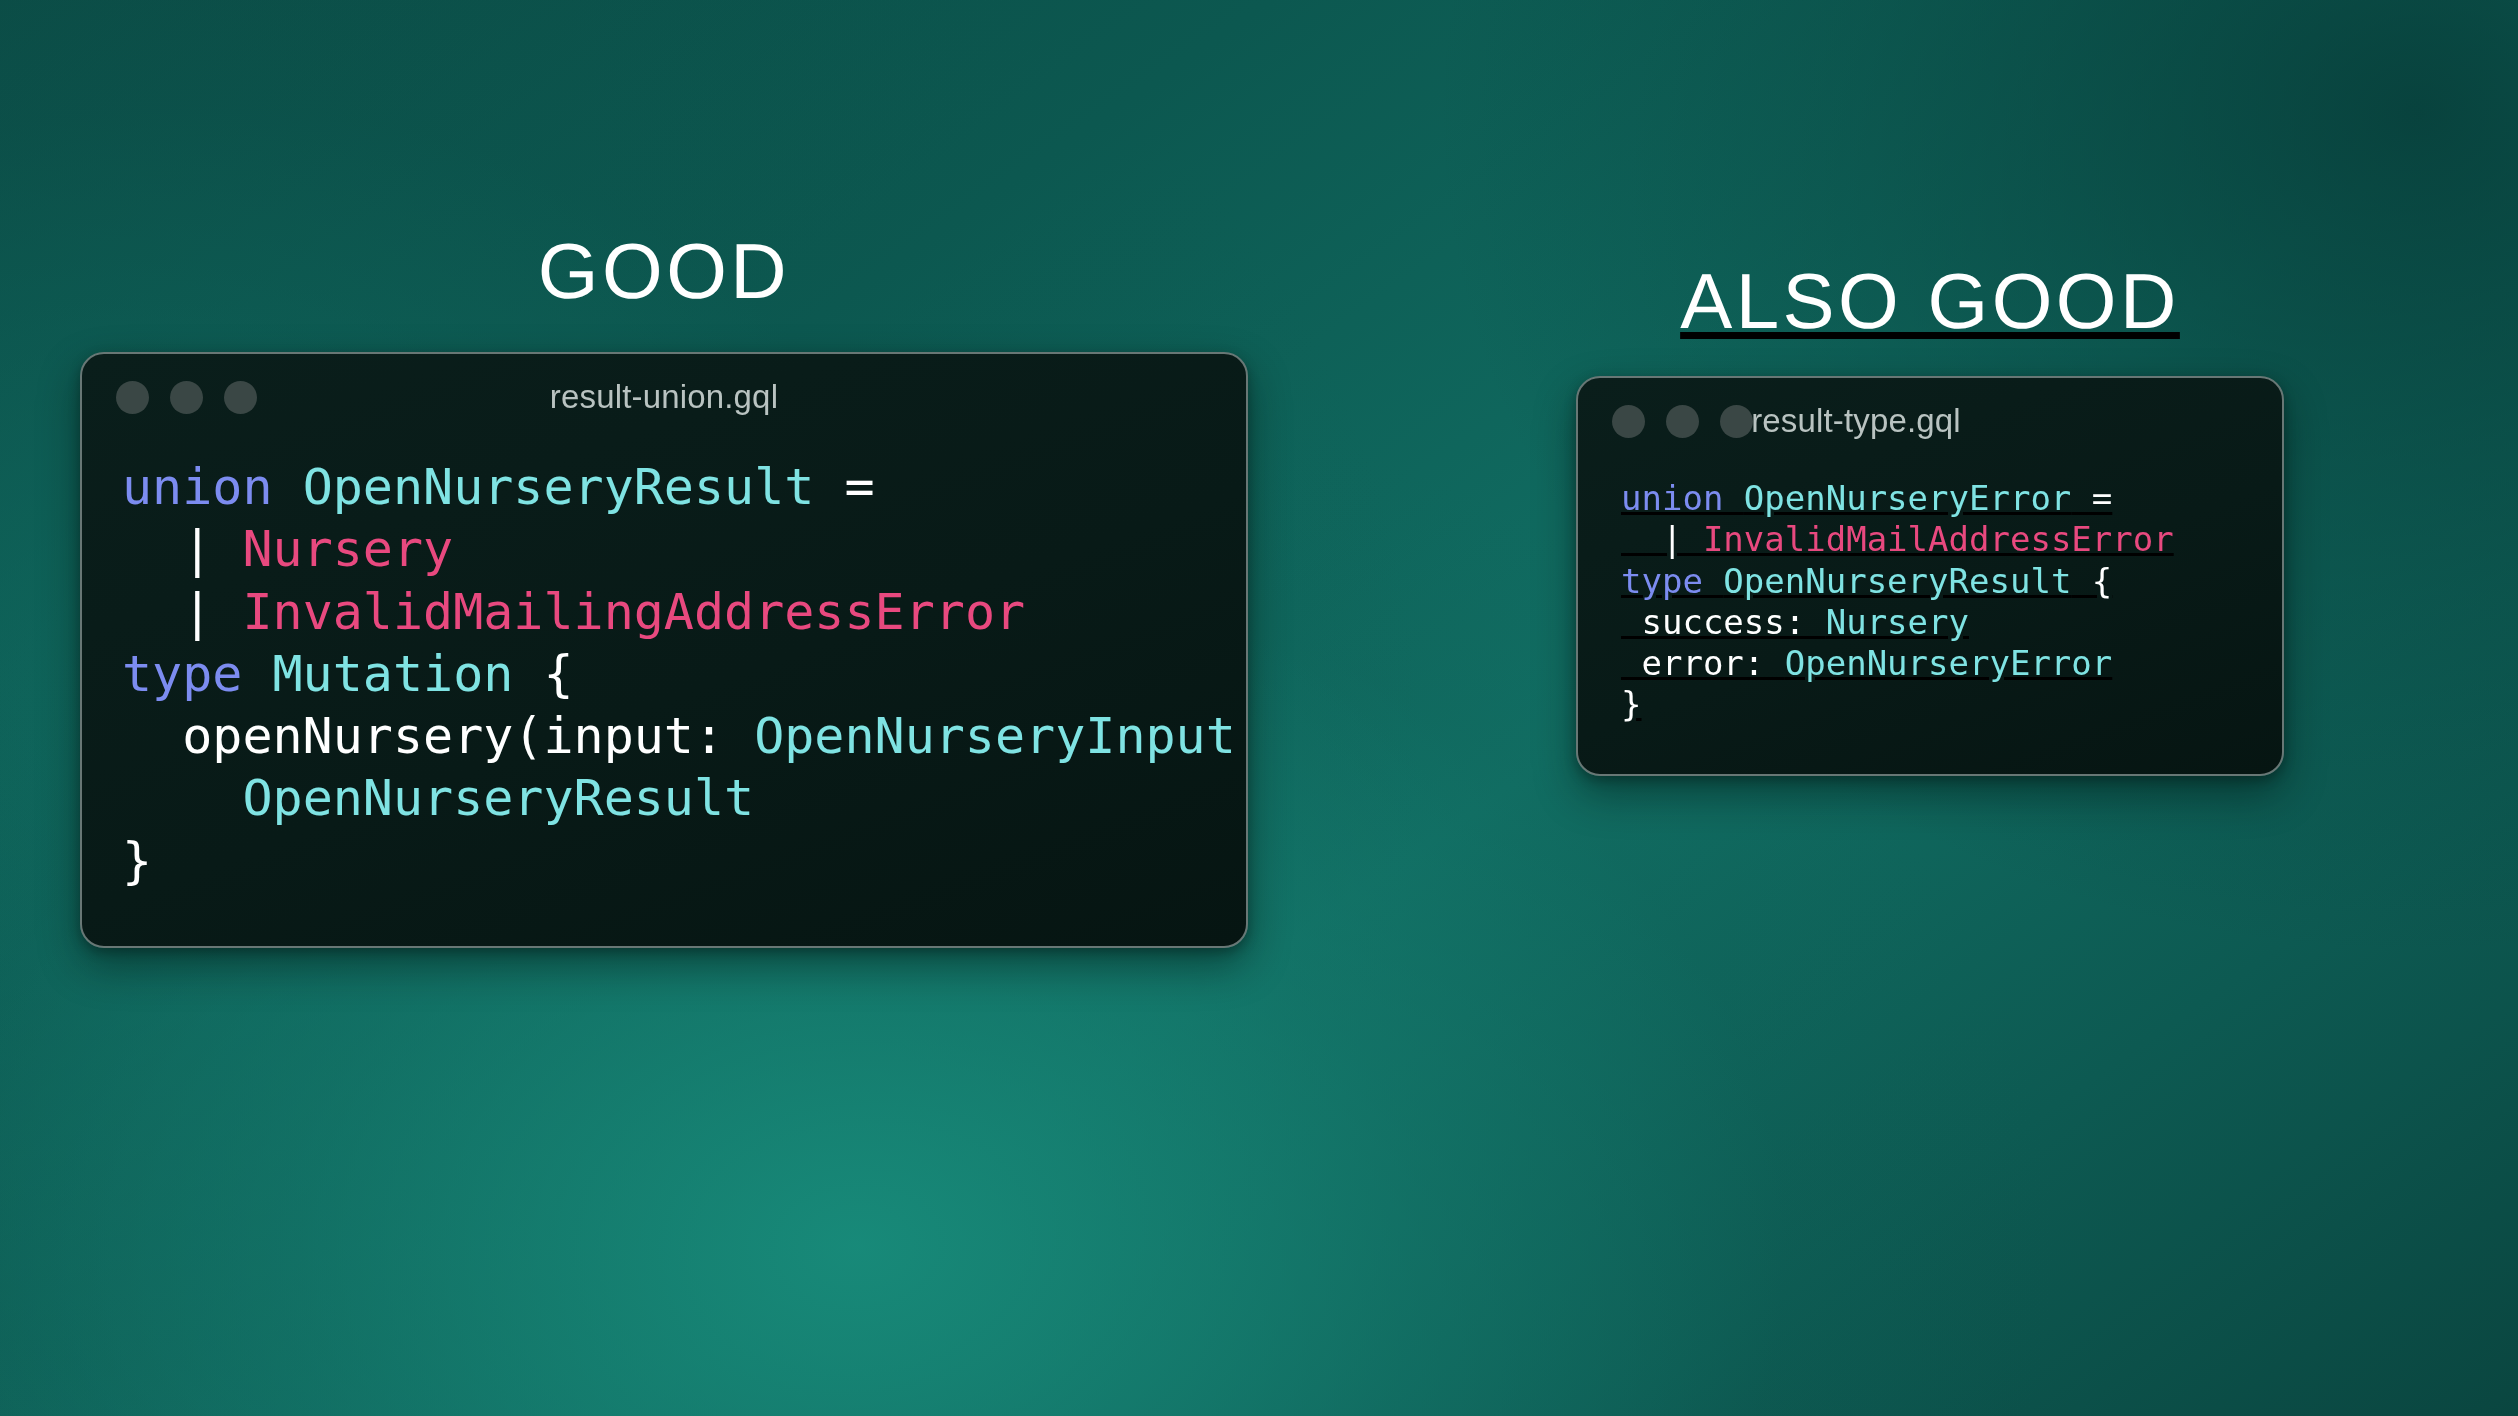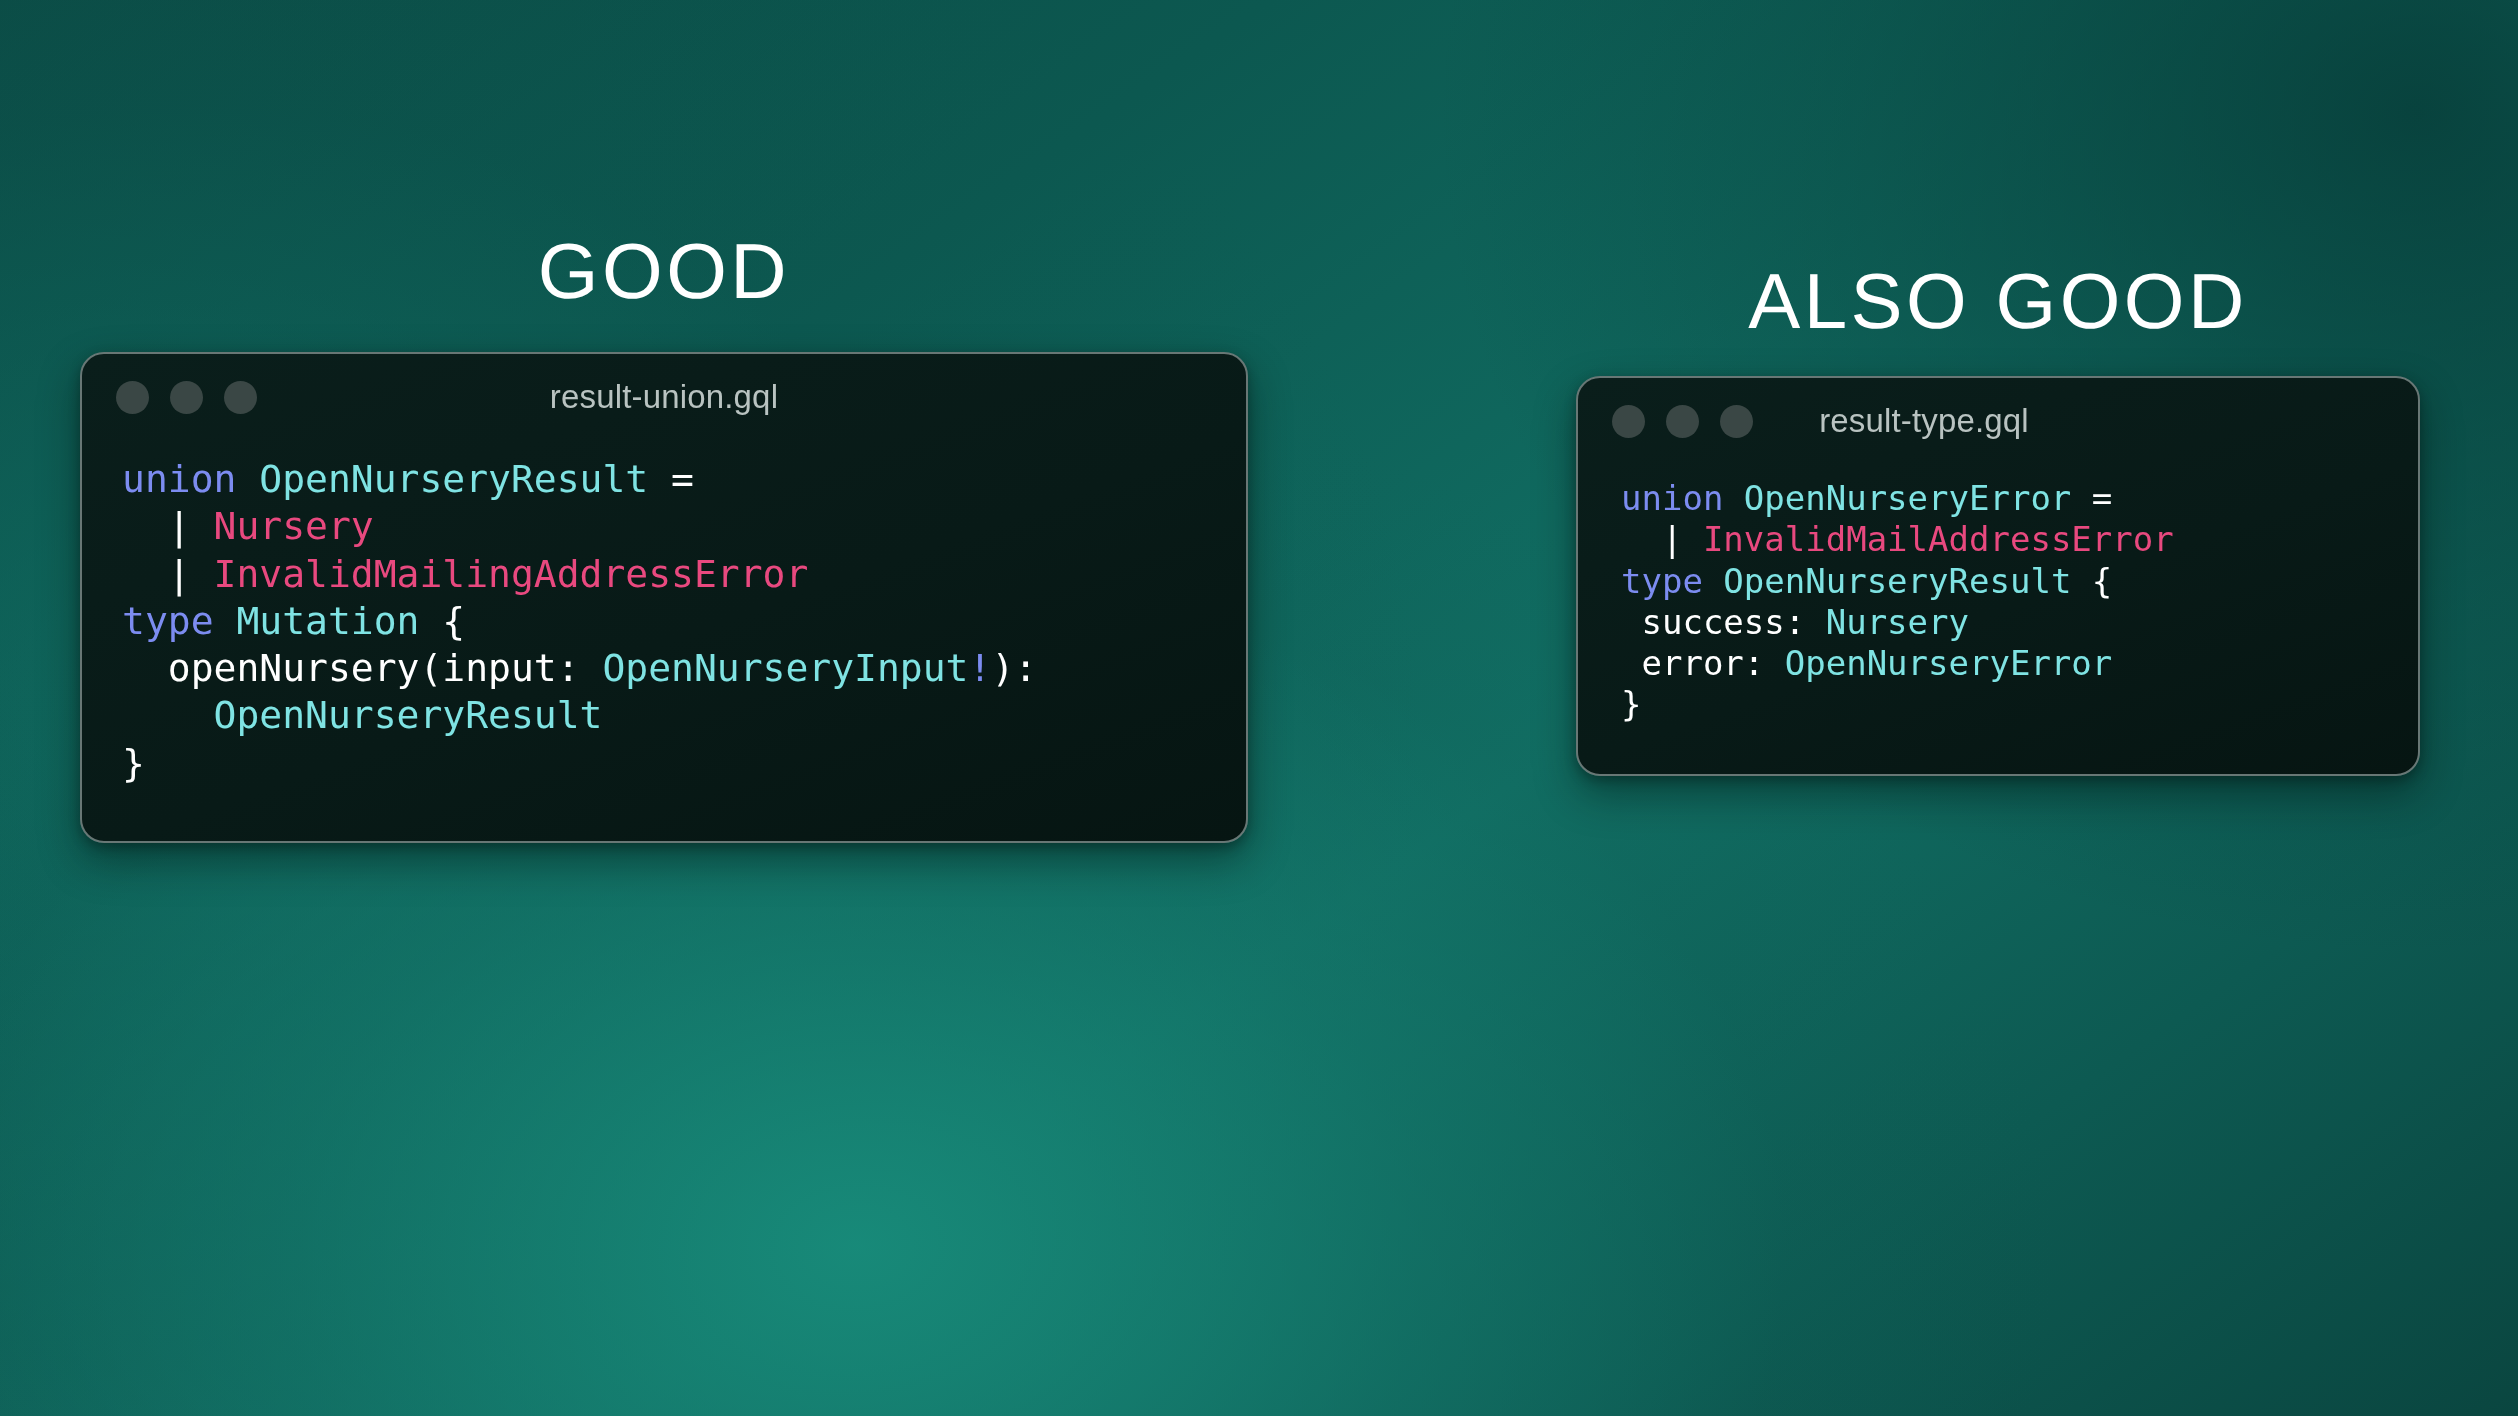--- a/index.html
+++ b/index.html
@@ -46,21 +46,21 @@
     position: absolute;
     inset: 0;
   }
 
   
   .panel {
     position: absolute;
   }
 
   #panel-good    { left: 80px;  top: 232px; width: 1168px; }
-  #panel-also-good { left: 1576px; top: 262px; width: 844px; }
+  #panel-also-good { left: 1576px; top: 262px; width: 708px; text-decoration: underline; }
 
   .panel-heading {
     color: #ffffff;
     font-weight: 300;
     text-align: center;
     line-height: 1;
     white-space: nowrap;
     letter-spacing: 0.045em;
     text-rendering: geometricPrecision;
     margin: 0;
@@ -130,21 +130,21 @@
   }
 
   
   .code-body {
     font-family: "DejaVu Sans Mono", monospace;
     white-space: pre;
     color: #ffffff;
   }
 
   #window-good .code-body {
-    font-size: 38px;
+    font-size: 50px;
     line-height: 1.245;
     padding: 16px 40px 54px 40px;
   }
 
   #window-also-good .code-body {
     font-size: 34px;
     line-height: 1.215;
     padding: 14px 34px 48px 43px;
   }
 

